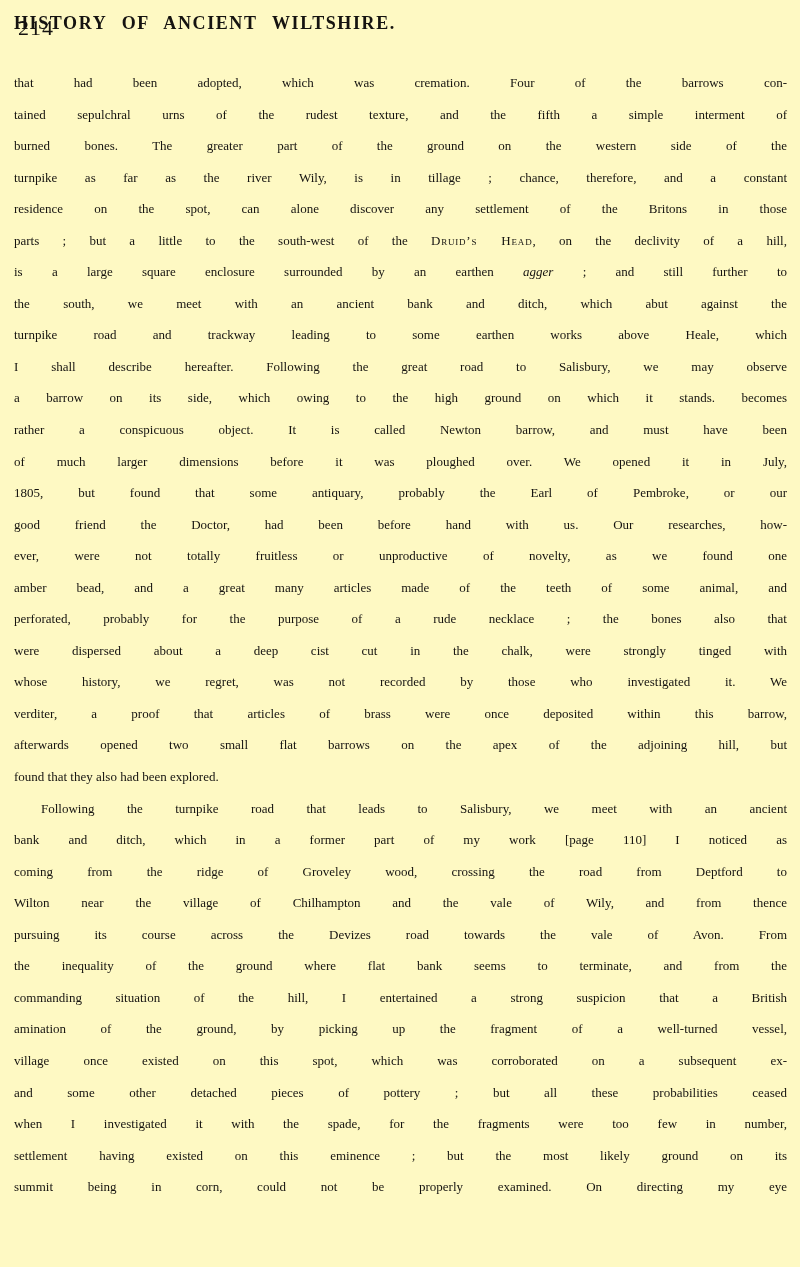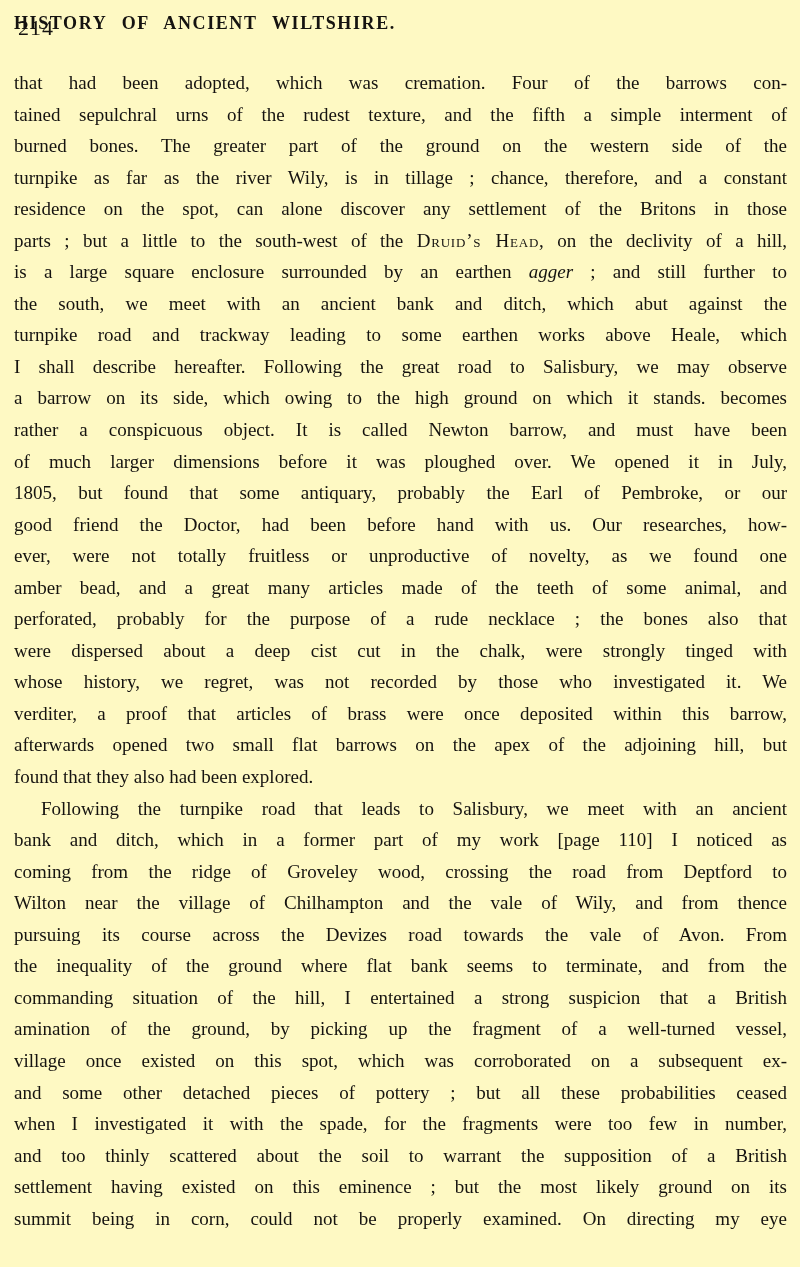--- a/index.html
+++ b/index.html
@@ -33,21 +33,21 @@
   .page-title {
     text-align: left;
     padding-right: 62px;
     font-size: 18px;
     letter-spacing: 1.6px;
     word-spacing: 9px;
     white-space: nowrap;
     font-weight: bold;
   }
   .body-text {
-    font-size: 19px;
+    font-size: 13px;
     line-height: 31.55px;
     text-rendering: optimizeLegibility;
   }
   .line {
     text-align: justify;
     text-align-last: justify;
     white-space: normal;
   }
   .line.no-justify {
     text-align: left;
@@ -107,19 +107,18 @@
       <div class="line">bank and ditch, which in a former part of my work [page 110] I noticed as</div>
       <div class="line">coming from the ridge of Groveley wood, crossing the road from Deptford to</div>
       <div class="line">Wilton near the village of Chilhampton and the vale of Wily, and from thence</div>
       <div class="line">pursuing its course across the Devizes road towards the vale of Avon. From</div>
       <div class="line">the inequality of the ground where flat bank seems to terminate, and from the</div>
       <div class="line">commanding situation of the hill, I entertained a strong suspicion that a British</div>
       <div class="line">amination of the ground, by picking up the fragment of a well-turned vessel,</div>
       <div class="line">village once existed on this spot, which was corroborated on a subsequent ex-</div>
       <div class="line">and some other detached pieces of pottery ; but all these probabilities ceased</div>
       <div class="line">when I investigated it with the spade, for the fragments were too few in number,</div>
-      <div class="line">and too thinly scattered about the soil to warrant the supposition of a British</div>
       <div class="line">settlement having existed on this eminence ; but the most likely ground on its</div>
       <div class="line">summit being in corn, could not be properly examined. On directing my eye</div>
     </div>
 
   </div>
 </div>
 
 </body></html>

